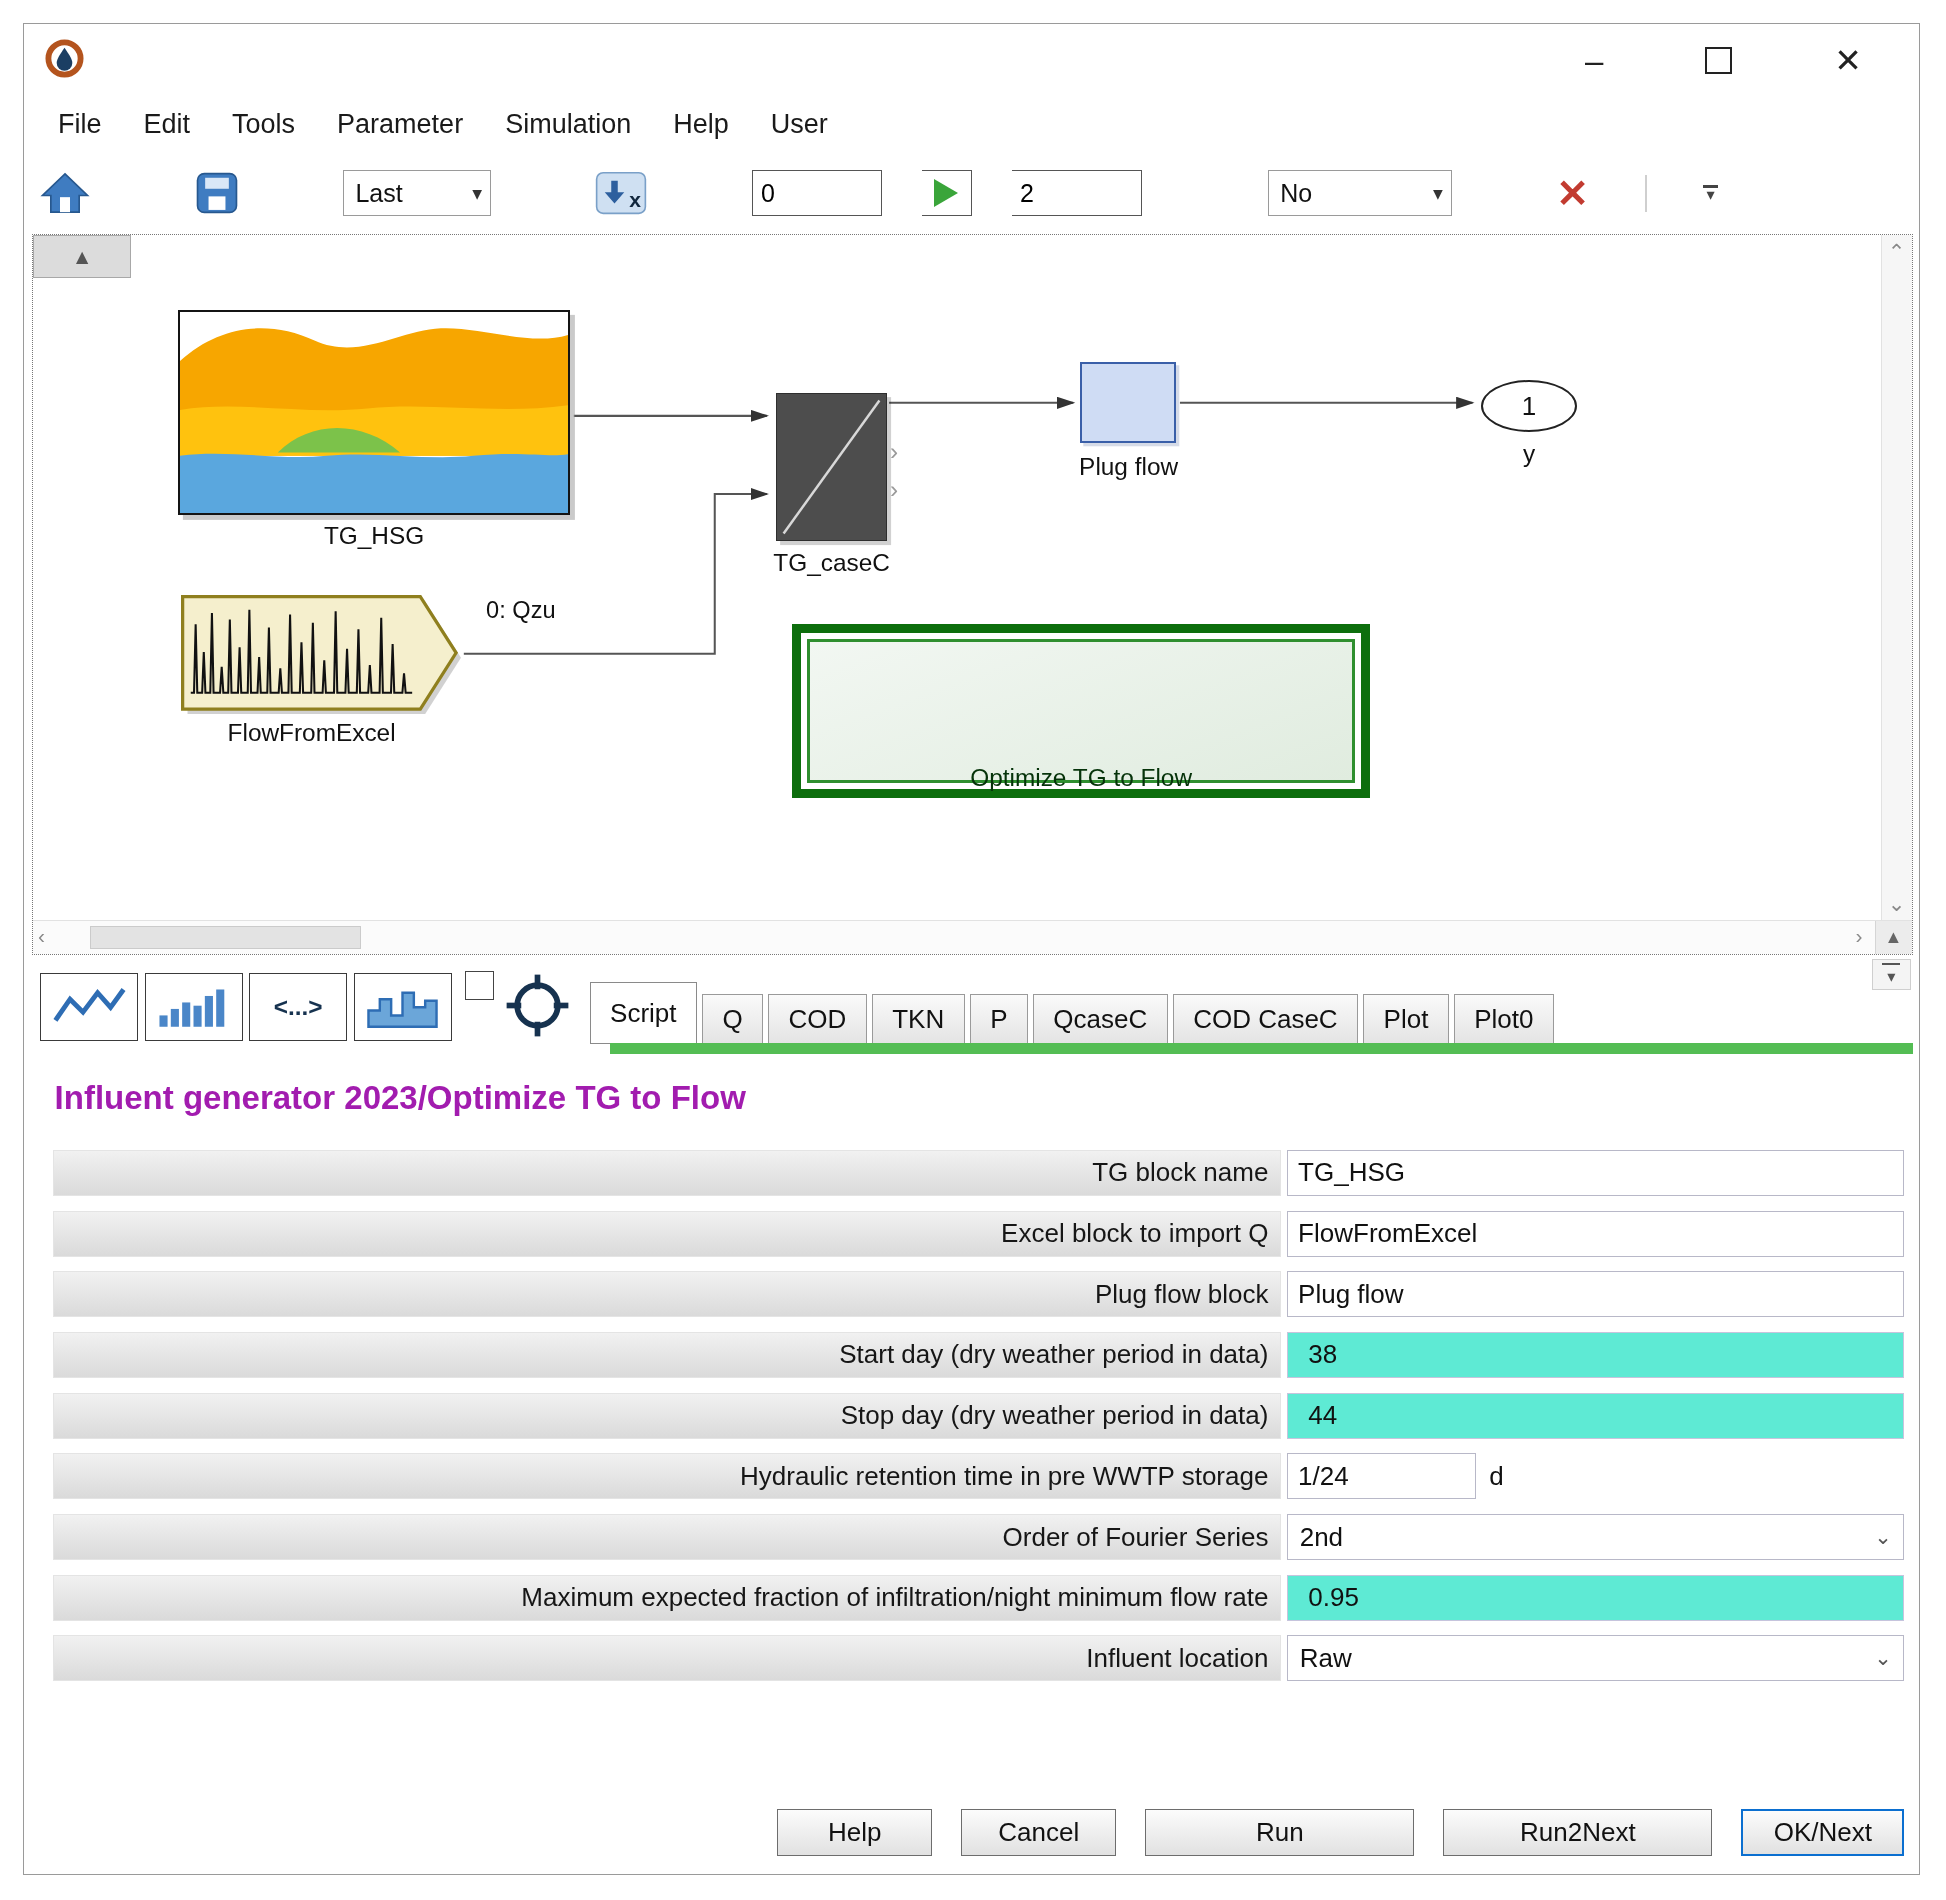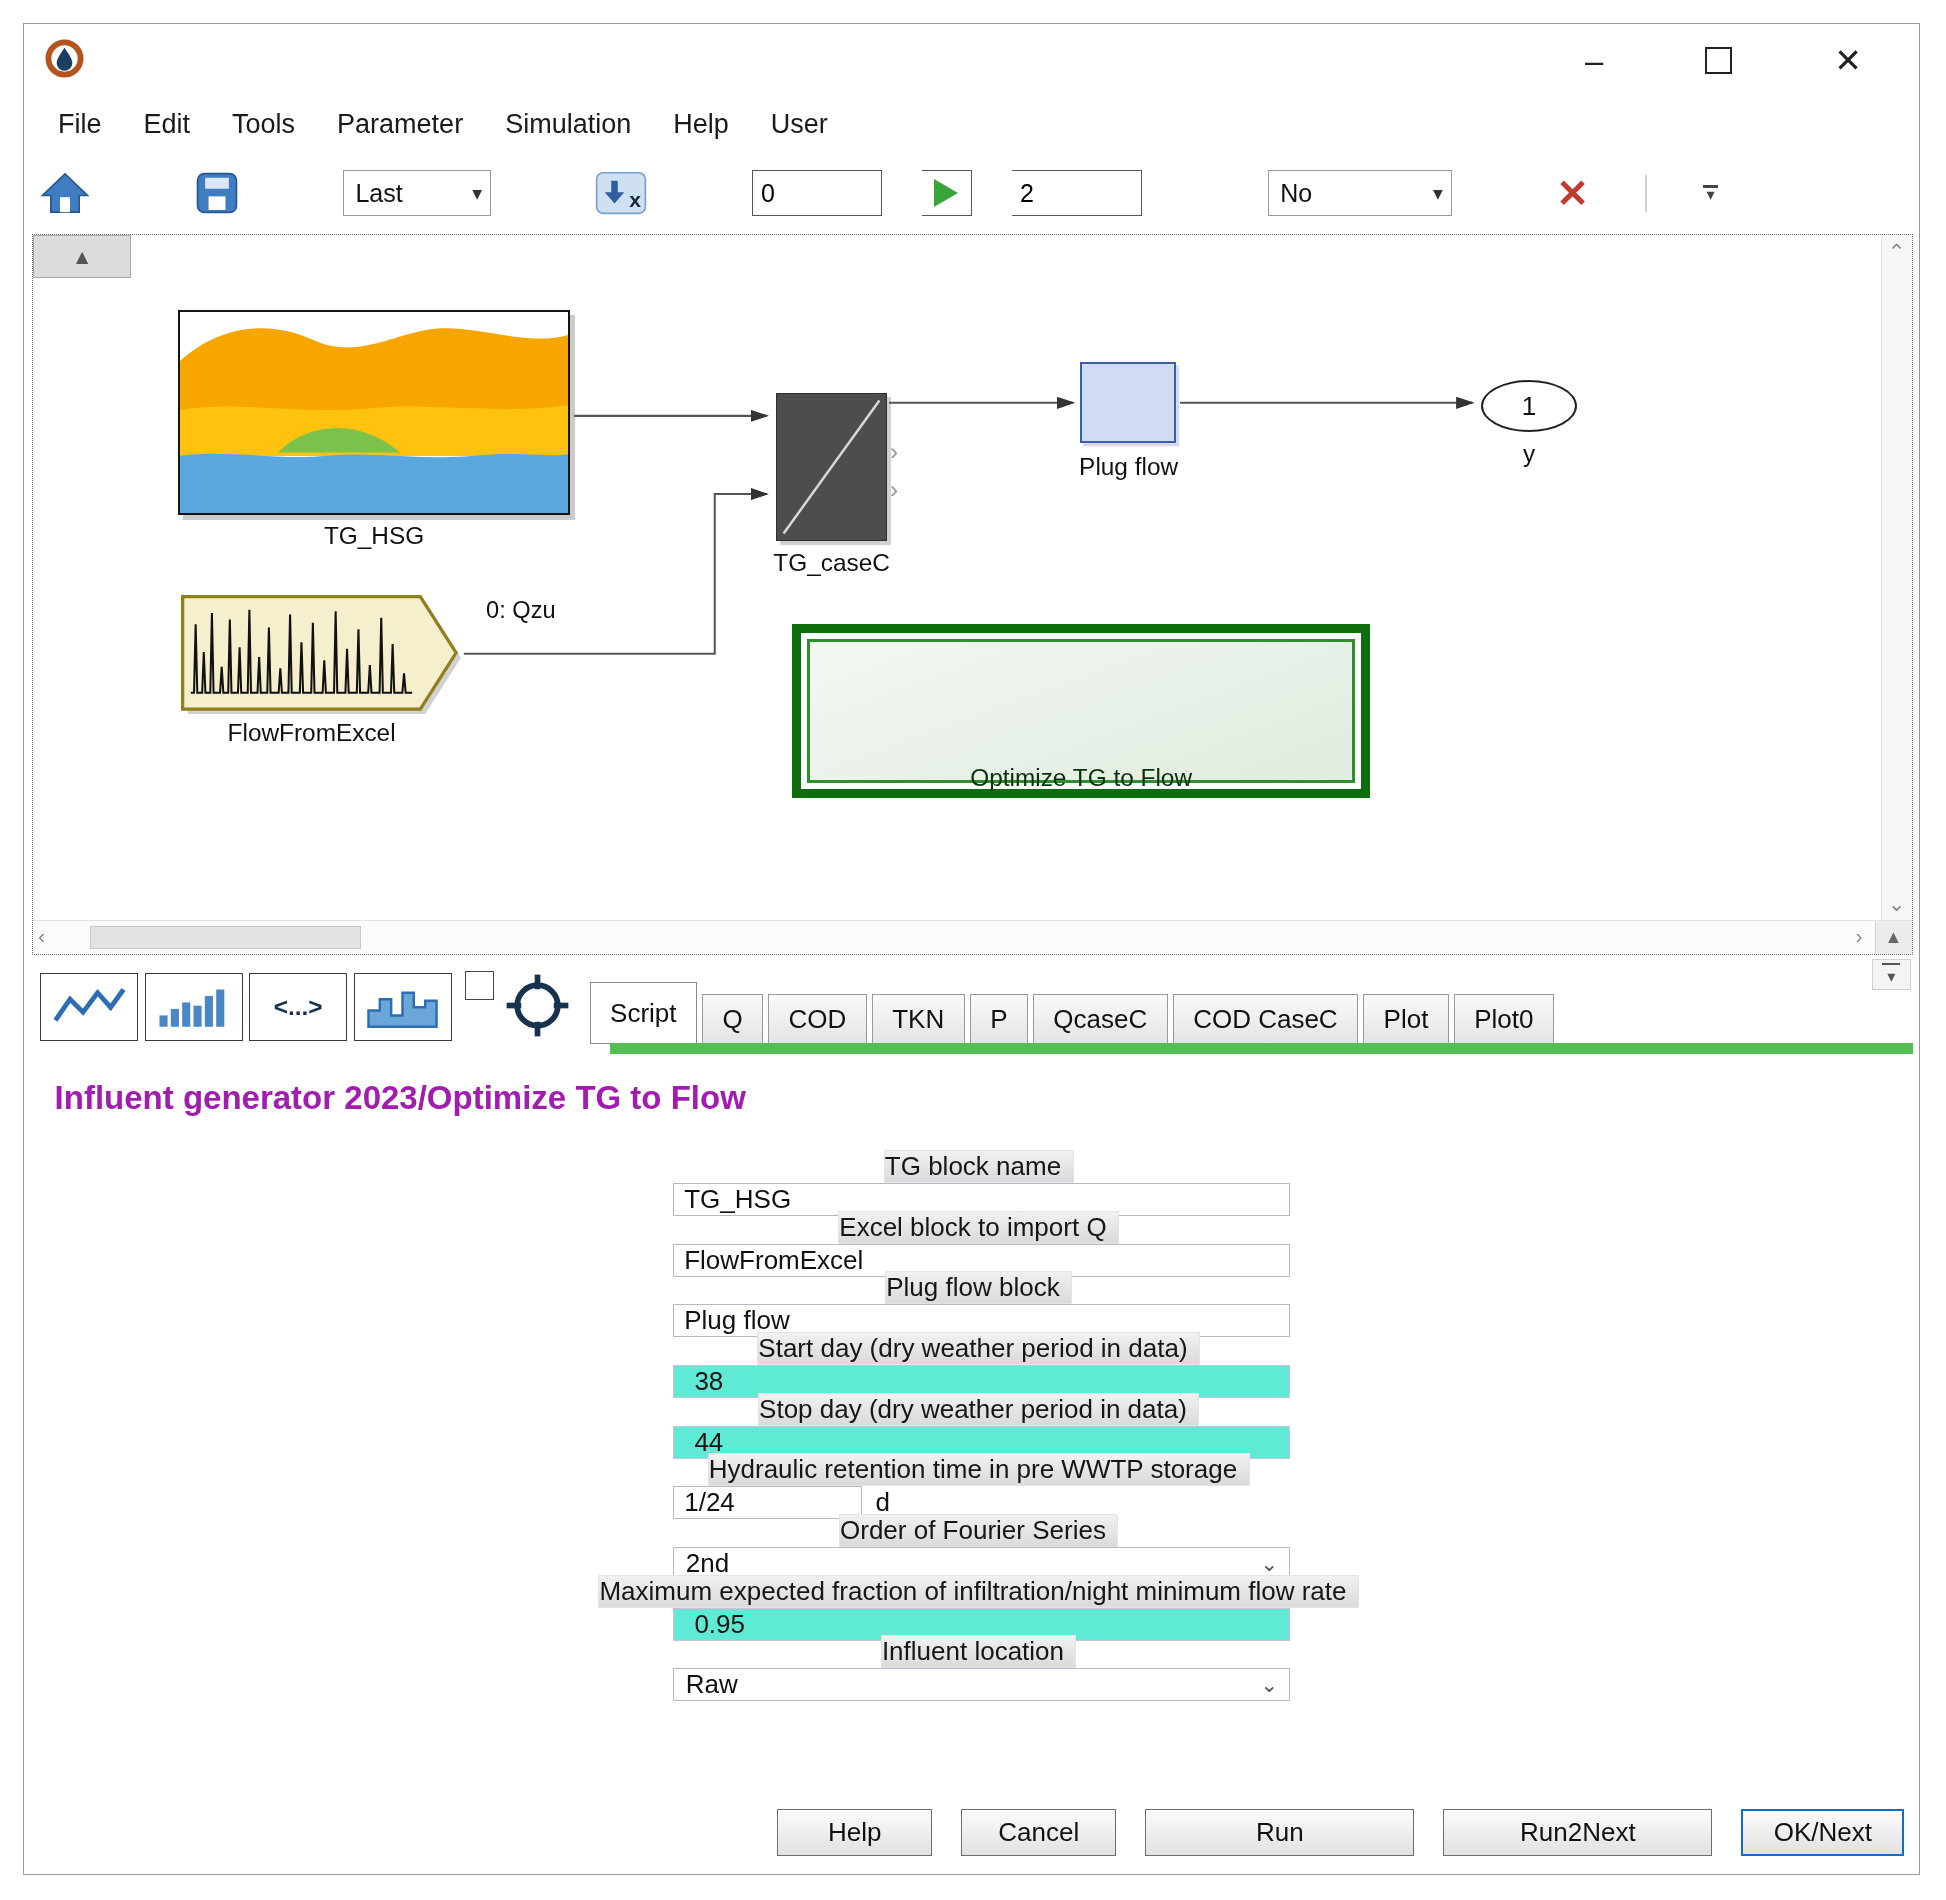--- a/index.html
+++ b/index.html
@@ -64,21 +64,21 @@
   .chartbtn.txt{color:#16324f;font-weight:bold;font-size:24.4px;}
   .cbx{width:29px;height:29px;border:1.6px solid #444;background:#fff;align-self:flex-start;margin:1.6px 11.4px 0 6.5px;box-sizing:border-box;}
   .crosshair{align-self:center;margin-right:19.5px;}
   .tab{height:50px;border:1.6px solid #9a9a9a;background:linear-gradient(180deg,#fafafa,#e4e4e4);display:flex;align-items:center;padding:0 19.5px;font-size:26px;margin-right:4.9px;box-sizing:border-box;}
   .tab.selected{height:62px;background:#fff;border-color:#8a8a8a;}
   .greenline{position:absolute;left:586px;top:1019px;right:6.5px;height:11.4px;background:#54bd54;}
 
   
   .panel{position:absolute;left:0;top:1032px;right:0;bottom:0;background:#fff;padding:18px 14.7px 0 29px;box-sizing:border-box;}
   .heading{font-size:33px;font-weight:bold;color:#a21caf;margin:4.9px 0 33px 1.6px;}
-  .frow{display:flex;align-items:center;height:46px;margin-bottom:14.7px;flex-direction:column;}
+  .frow{display:flex;align-items:center;height:46px;margin-bottom:14.7px;}
   .flabel{flex:1;height:100%;background:linear-gradient(180deg,#f1f1f1 0%,#dadada 100%);border:0.8px solid #e4e4e4;display:flex;align-items:center;justify-content:flex-end;padding-right:11.4px;font-size:26px;color:#161616;box-sizing:border-box;}
   .fctrl{width:617px;margin-left:6.5px;height:100%;display:flex;align-items:center;}
   .tin{width:100%;height:100%;border:1.6px solid #b8b8c8;background:#fff;font-size:26px;padding:0 9.8px;box-sizing:border-box;font-family:inherit;color:#111;}
   .tin.purple{background:#5eead4;border-color:#c6c4dd;padding-left:20px;}
   .tin.short{width:189px;}
   .unit{font-size:26px;margin-left:13px;}
   .unitband{flex:1;height:100%;margin-left:4.9px;background:#cde7cd;display:flex;align-items:center;padding-left:11.4px;font-size:26px;box-sizing:border-box;}
   .fsel{width:100%;height:100%;border:1.6px solid #b8b8c8;background:#fff;display:flex;align-items:center;padding:0 11.4px;font-size:26px;box-sizing:border-box;}
   .fsel .chev{margin-left:auto;font-size:21px;color:#555;}
   .btnbar{position:absolute;right:14.7px;bottom:18px;display:flex;gap:29px;}

